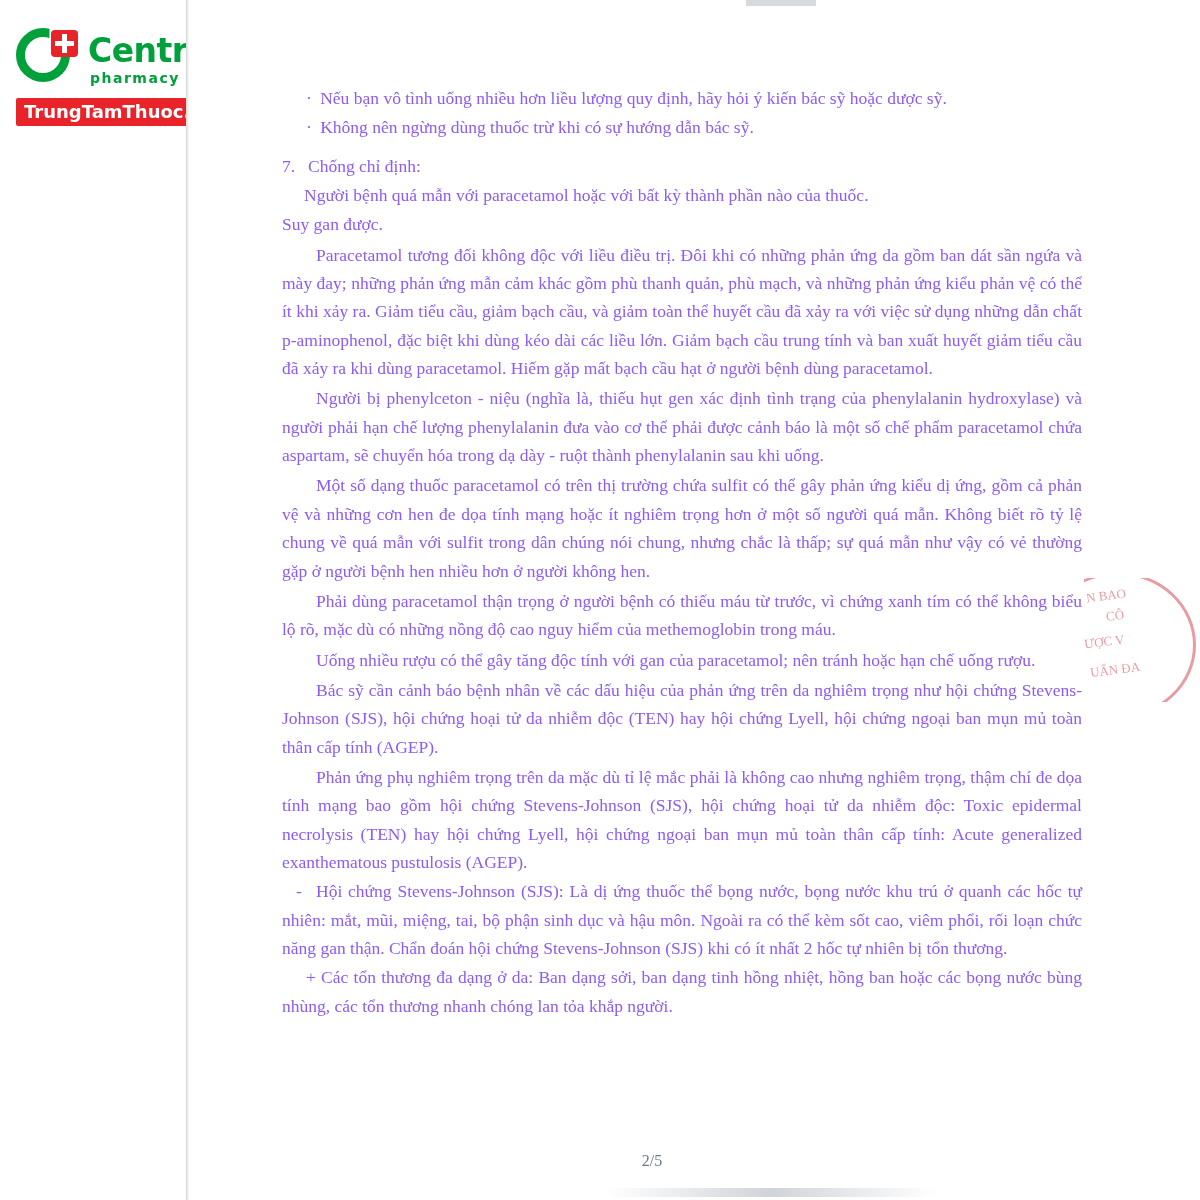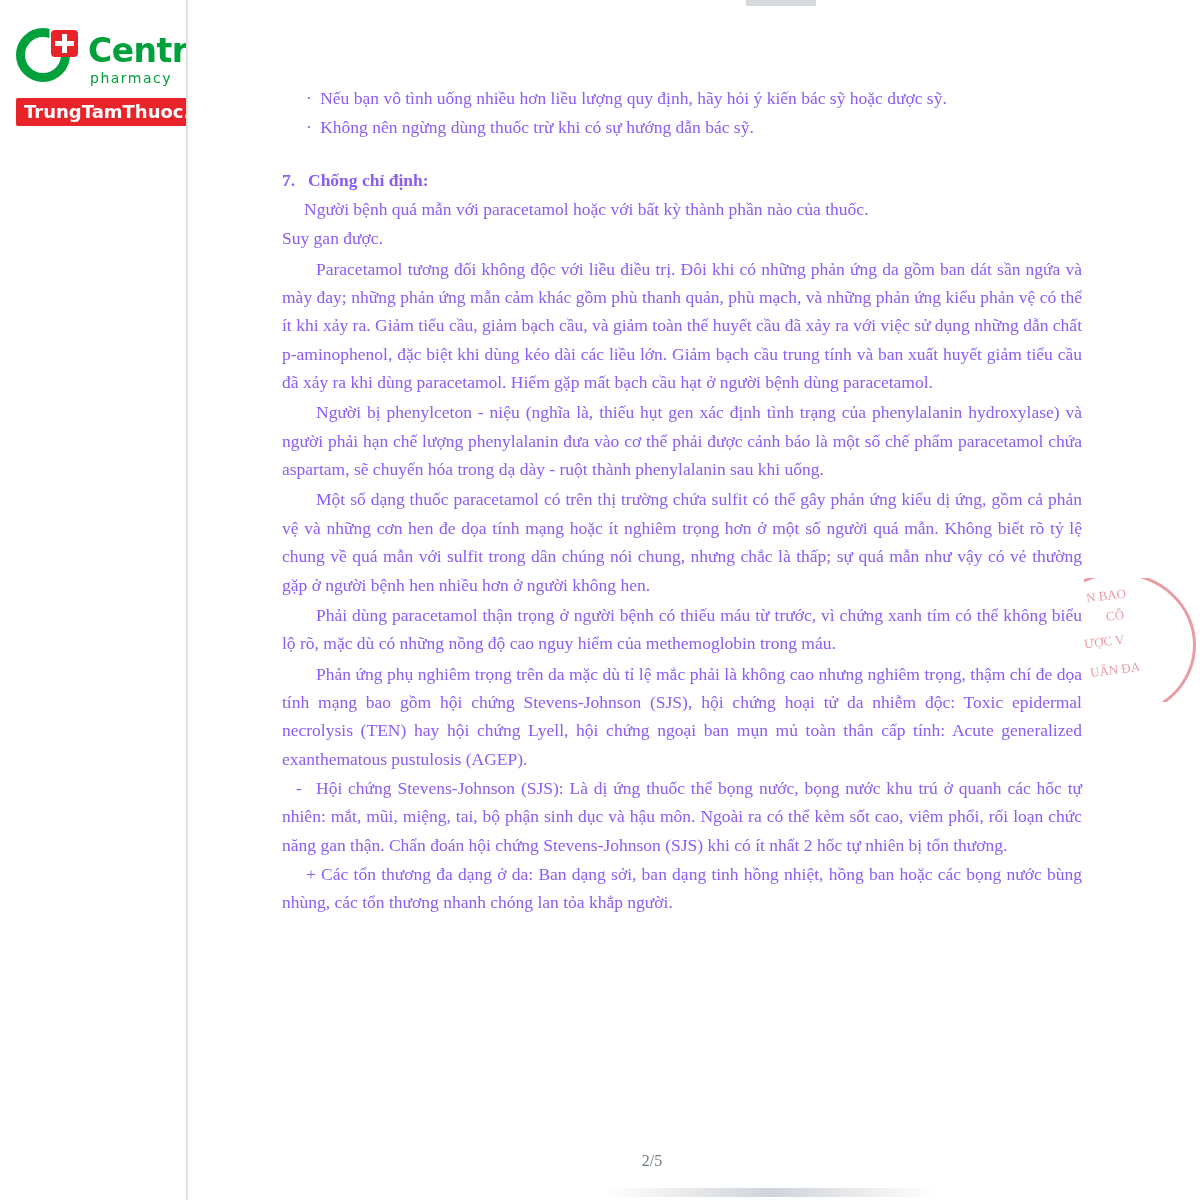--- a/index.html
+++ b/index.html
@@ -74,20 +74,21 @@
     color: #00a03a;
     letter-spacing: -0.5px;
   }
   #logo-sub {
     font-family: "DejaVu Sans", sans-serif;
     font-size: 14px;
     color: #00a03a;
     letter-spacing: 1.5px;
     margin-top: 4px;
     margin-left: 2px;
+    font-weight: bold;
   }
   #logo-banner {
     margin-top: 8px;
     background: #e8232a;
     color: #ffffff;
     font-family: "DejaVu Sans", sans-serif;
     font-weight: bold;
     font-size: 18px;
     padding: 3px 8px 4px 8px;
     display: inline-block;
@@ -122,22 +123,22 @@
     line-height: 1.62;
     text-align: justify;
   }
   .bullet-line {
     text-indent: 24px;
   }
   .bullet-line .dot {
     letter-spacing: 2px;
   }
   .heading {
-    font-weight: bold;
-    margin-top: 24px;
+    font-weight: normal;
+    margin-top: 10px;
     text-indent: 0;
   }
   .heading .num {
     display: inline-block;
     width: 26px;
   }
   .plain {
     text-indent: 22px;
   }
   .plain.no-indent {
@@ -249,20 +250,22 @@
   <div id="content">
       <p class="bullet-line"><span class="dot">· </span><span>Nếu bạn vô tình uống nhiều hơn liều lượng quy định, hãy hỏi ý kiến bác sỹ hoặc dược sỹ.</span></p>
       <p class="bullet-line"><span class="dot">· </span><span>Không nên ngừng dùng thuốc trừ khi có sự hướng dẫn bác sỹ.</span></p>
       <p class="heading"><span class="num">7.</span><span>Chống chỉ định:</span></p>
       <p class="plain">Người bệnh quá mẫn với paracetamol hoặc với bất kỳ thành phần nào của thuốc.</p>
       <p class="plain no-indent">Suy gan được.</p>
       <p class="para">Paracetamol tương đối không độc với liều điều trị. Đôi khi có những phản ứng da gồm ban dát sần ngứa và mày đay; những phản ứng mẫn cảm khác gồm phù thanh quản, phù mạch, và những phản ứng kiểu phản vệ có thể ít khi xảy ra. Giảm tiểu cầu, giảm bạch cầu, và giảm toàn thể huyết cầu đã xảy ra với việc sử dụng những dẫn chất p-aminophenol, đặc biệt khi dùng kéo dài các liều lớn. Giảm bạch cầu trung tính và ban xuất huyết giảm tiểu cầu đã xảy ra khi dùng paracetamol. Hiếm gặp mất bạch cầu hạt ở người bệnh dùng paracetamol.</p>
       <p class="para">Người bị phenylceton - niệu (nghĩa là, thiếu hụt gen xác định tình trạng của phenylalanin hydroxylase) và người phải hạn chế lượng phenylalanin đưa vào cơ thể phải được cảnh báo là một số chế phẩm paracetamol chứa aspartam, sẽ chuyển hóa trong dạ dày - ruột thành phenylalanin sau khi uống.</p>
       <p class="para">Một số dạng thuốc paracetamol có trên thị trường chứa sulfit có thể gây phản ứng kiểu dị ứng, gồm cả phản vệ và những cơn hen đe dọa tính mạng hoặc ít nghiêm trọng hơn ở một số người quá mẫn. Không biết rõ tỷ lệ chung về quá mẫn với sulfit trong dân chúng nói chung, nhưng chắc là thấp; sự quá mẫn như vậy có vẻ thường gặp ở người bệnh hen nhiều hơn ở người không hen.</p>
       <p class="para">Phải dùng paracetamol thận trọng ở người bệnh có thiếu máu từ trước, vì chứng xanh tím có thể không biểu lộ rõ, mặc dù có những nồng độ cao nguy hiểm của methemoglobin trong máu.</p>
+      <p class="para">Uống nhiều rượu có thể gây tăng độc tính với gan của paracetamol; nên tránh hoặc hạn chế uống rượu.</p>
+      <p class="para">Bác sỹ cần cảnh báo bệnh nhân về các dấu hiệu của phản ứng trên da nghiêm trọng như hội chứng Stevens-Johnson (SJS), hội chứng hoại tử da nhiễm độc (TEN) hay hội chứng Lyell, hội chứng ngoại ban mụn mủ toàn thân cấp tính (AGEP).</p>
       <p class="para">Phản ứng phụ nghiêm trọng trên da mặc dù tỉ lệ mắc phải là không cao nhưng nghiêm trọng, thậm chí đe dọa tính mạng bao gồm hội chứng Stevens-Johnson (SJS), hội chứng hoại tử da nhiễm độc: Toxic epidermal necrolysis (TEN) hay hội chứng Lyell, hội chứng ngoại ban mụn mủ toàn thân cấp tính: Acute generalized exanthematous pustulosis (AGEP).</p>
       <p class="dash-item"><span class="dash">-</span><span>Hội chứng Stevens-Johnson (SJS): Là dị ứng thuốc thể bọng nước, bọng nước khu trú ở quanh các hốc tự nhiên: mắt, mũi, miệng, tai, bộ phận sinh dục và hậu môn. Ngoài ra có thể kèm sốt cao, viêm phổi, rối loạn chức năng gan thận. Chẩn đoán hội chứng Stevens-Johnson (SJS) khi có ít nhất 2 hốc tự nhiên bị tổn thương.</span></p>
       <p class="plus-item">+ Các tổn thương đa dạng ở da: Ban dạng sởi, ban dạng tinh hồng nhiệt, hồng ban hoặc các bọng nước bùng nhùng, các tổn thương nhanh chóng lan tỏa khắp người.</p>
     </div>
 
   <div id="stamp">
     <div class="ring2"></div>
     <div class="s-line s1">N BAO</div>
     <div class="s-line s2">CÔ</div>
     <div class="s-line s3">ƯỢC V</div>

